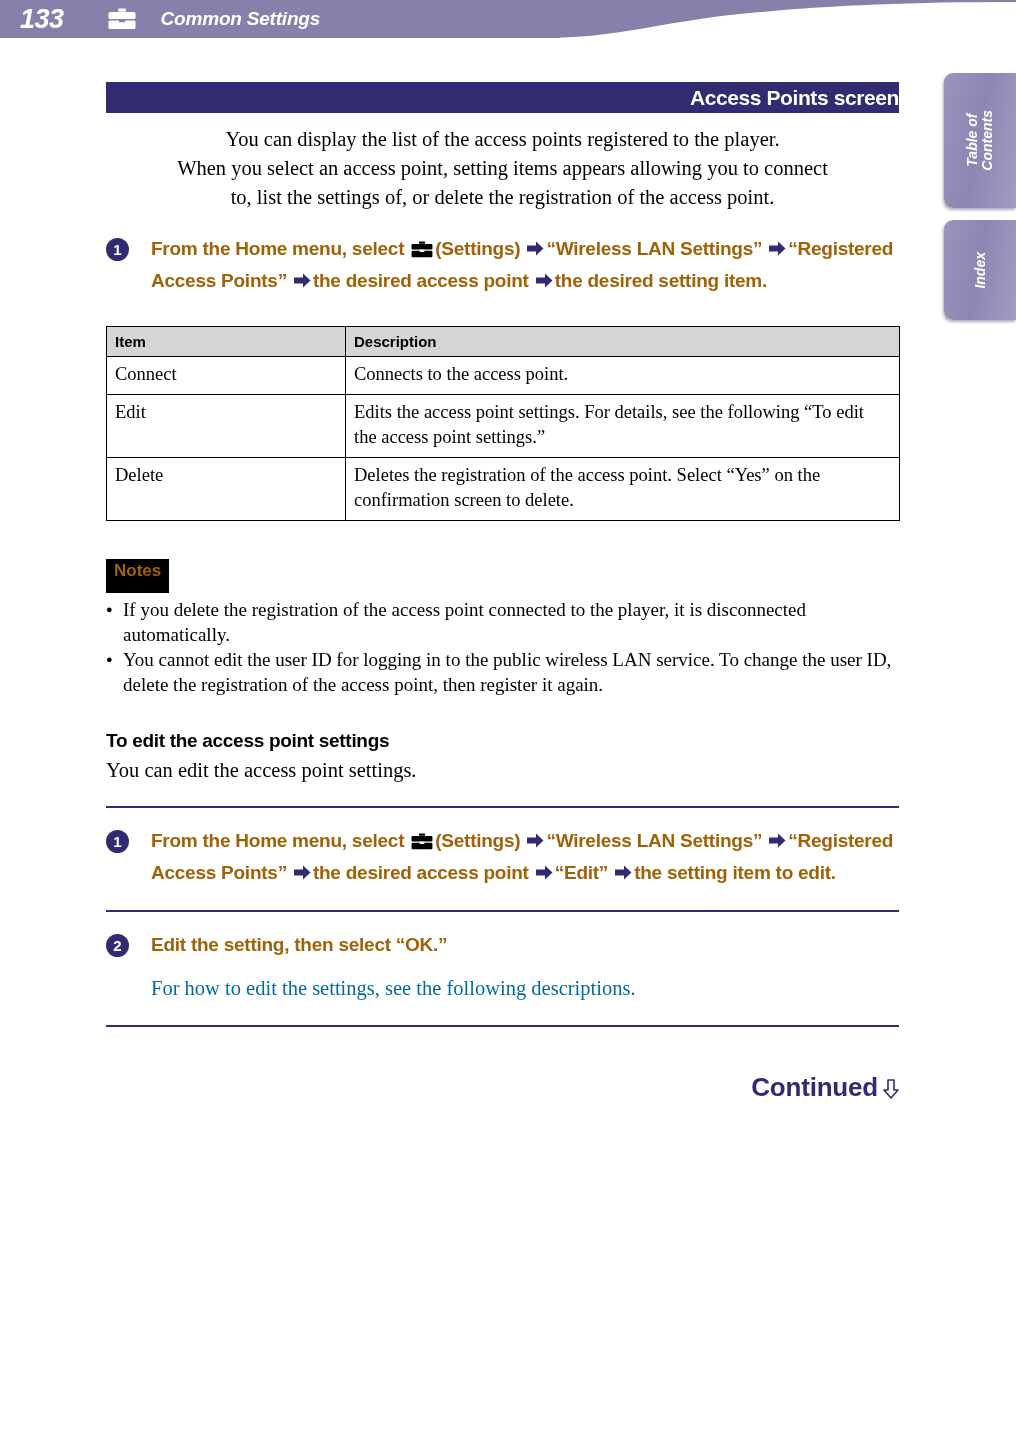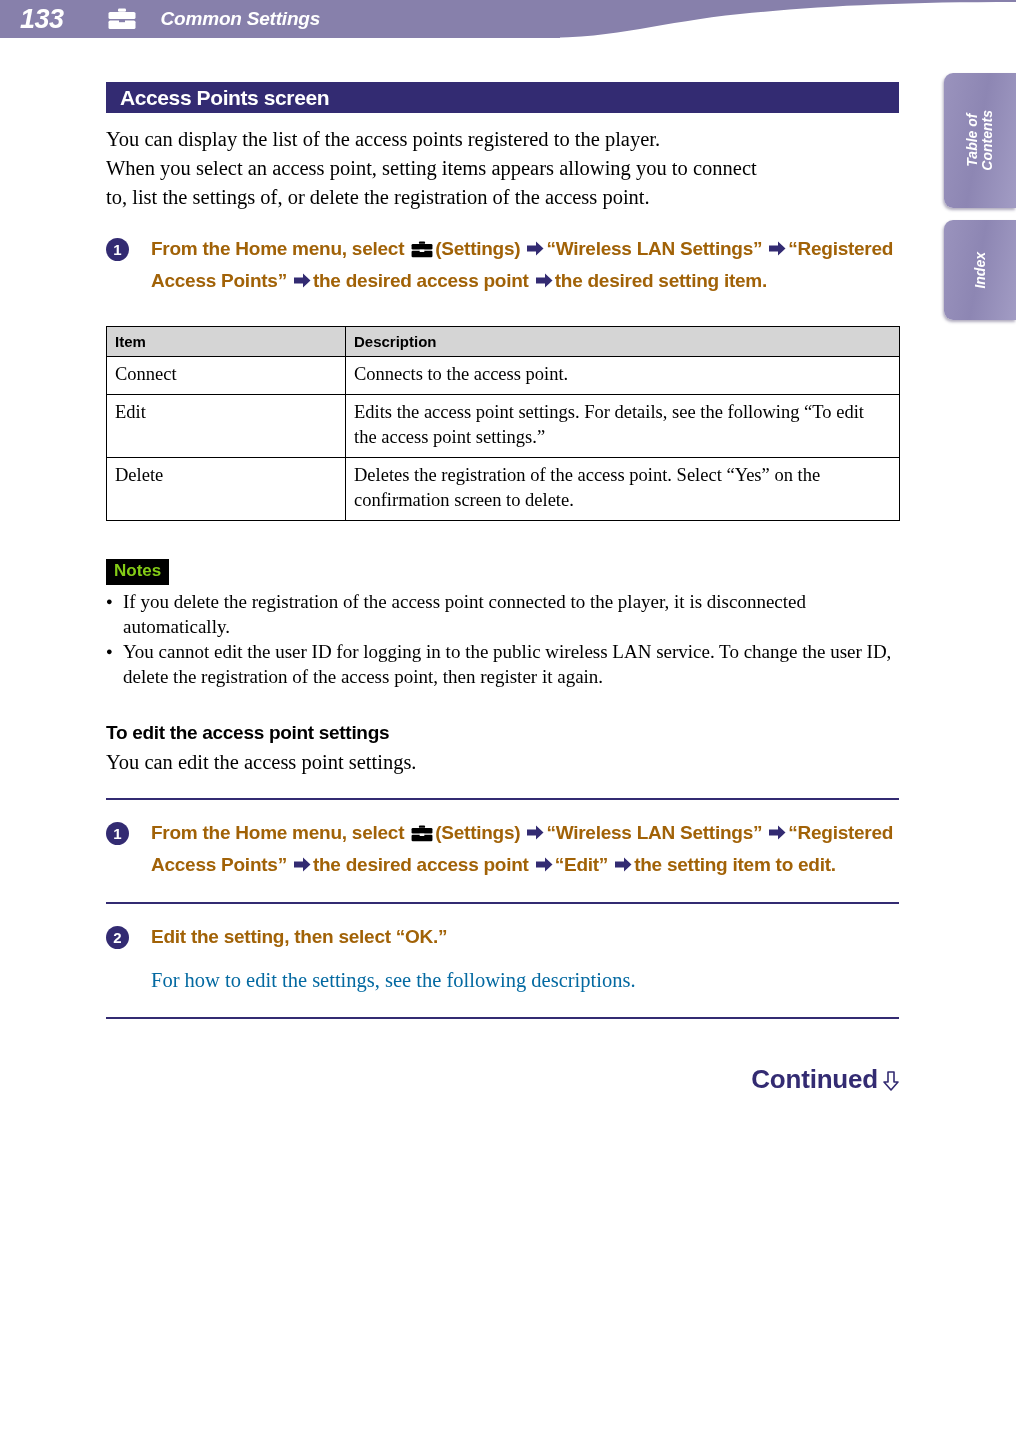--- a/index.html
+++ b/index.html
@@ -105,38 +105,39 @@
   }
 
   .section-title-bar {
     background: #332b72;
     height: 31px;
     margin-top: 82px;
     display: flex;
     align-items: center;
     padding-left: 14px;
     box-sizing: border-box;
+    justify-content: flex-end;
   }
   .section-title-bar .stitle {
     color: #ffffff;
     font-family: "Liberation Sans", sans-serif;
     font-weight: bold;
     font-size: 21px;
     letter-spacing: -0.4px;
   }
 
   .body-para {
     font-family: "Liberation Serif", serif;
     font-size: 20.5px;
     line-height: 29px;
     color: #000000;
     margin: 0;
   }
   #intro-para { margin-top: 12px; }
-  #intro-para .ln { display: block; }
+  #intro-para .ln { display: block; text-align: center; }
 
   
   .step-row {
     display: flex;
     align-items: flex-start;
   }
   .step-badge {
     flex: 0 0 auto;
     width: 23px;
     height: 23px;
@@ -205,25 +206,25 @@
     font-size: 18.5px;
     line-height: 25px;
   }
   col.c1 { width: 239px; }
   col.c2 { width: 554px; }
 
   
   .notes-badge {
     display: inline-block;
     background: #000000;
-    color: #84cc16;
+    color: #a16207;
     font-family: "Liberation Sans", sans-serif;
     font-weight: bold;
     font-size: 17px;
-    padding: 2px 8px 4px 8px;
+    padding: 2px 8px 12px 8px;
     margin-top: 38px;
   }
   ul.notes-list {
     list-style: none;
     margin: 4px 0 0 0;
     padding: 0;
   }
   ul.notes-list li {
     font-family: "Liberation Serif", serif;
     font-size: 19px;

